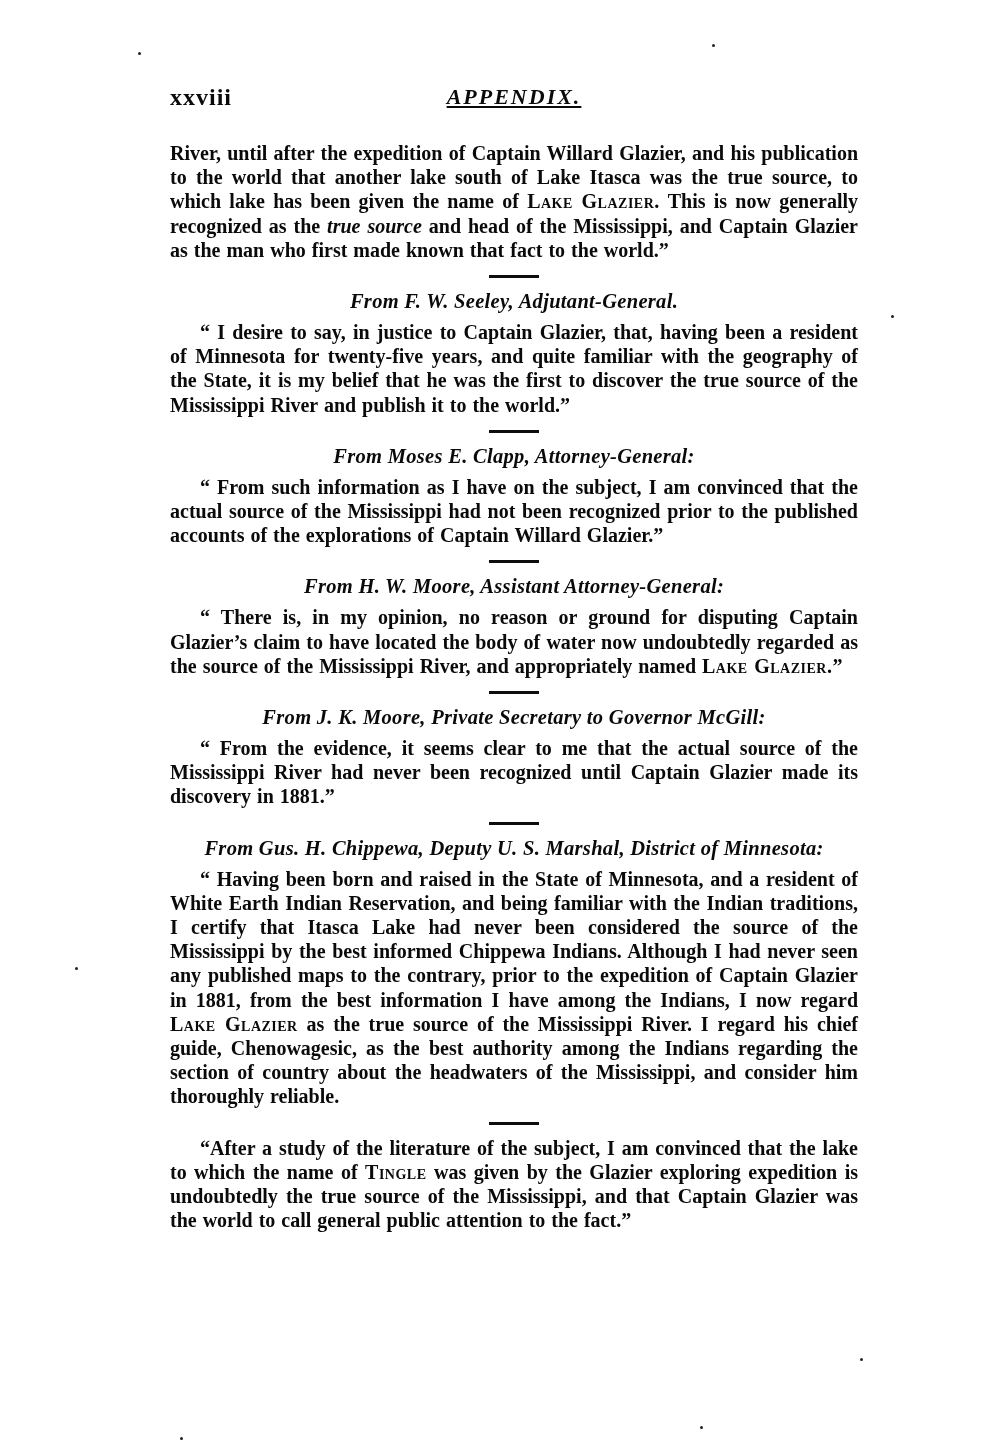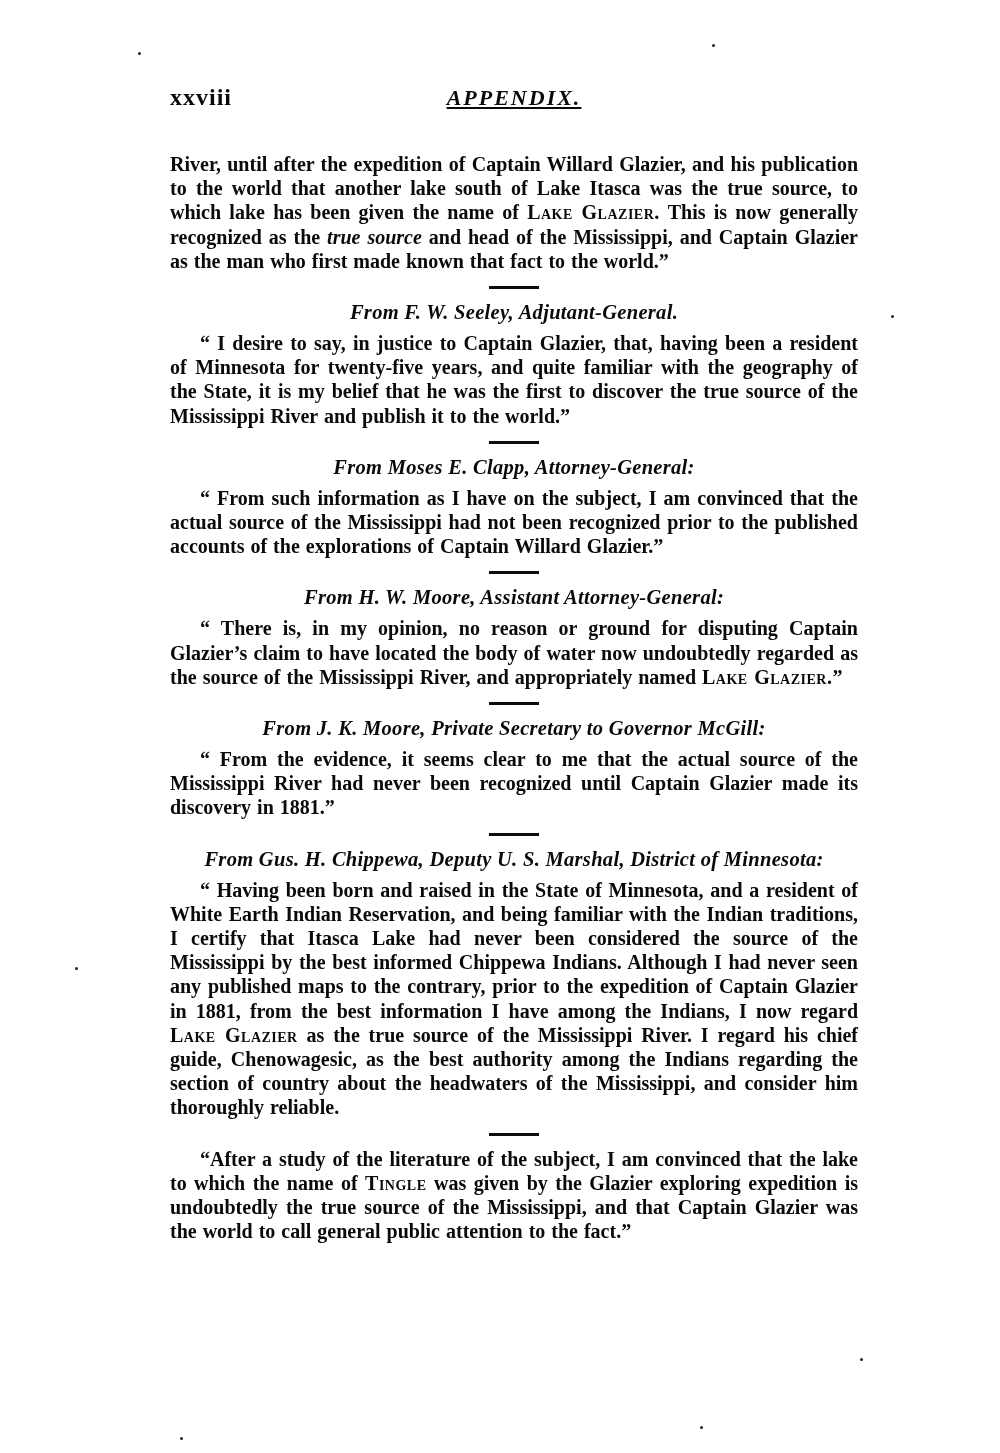--- a/index.html
+++ b/index.html
@@ -13,22 +13,22 @@
     height: 1453px;
     background: #ffffff;
     color: #0a0a0a;
     font-family: "Liberation Serif", serif;
     box-sizing: border-box;
     padding: 84px 142px 0 170px;
     overflow: hidden;
   }
   .page-header {
     display: flex;
-    align-items: center;
-    margin-bottom: 41px;
+    align-items: flex-start;
+    margin-bottom: 30px;
   }
   .folio {
     width: 160px;
     font-size: 24px;
     font-weight: bold;
     letter-spacing: 1px;
   }
   .running-head {
     flex: 1;
     text-align: center;

